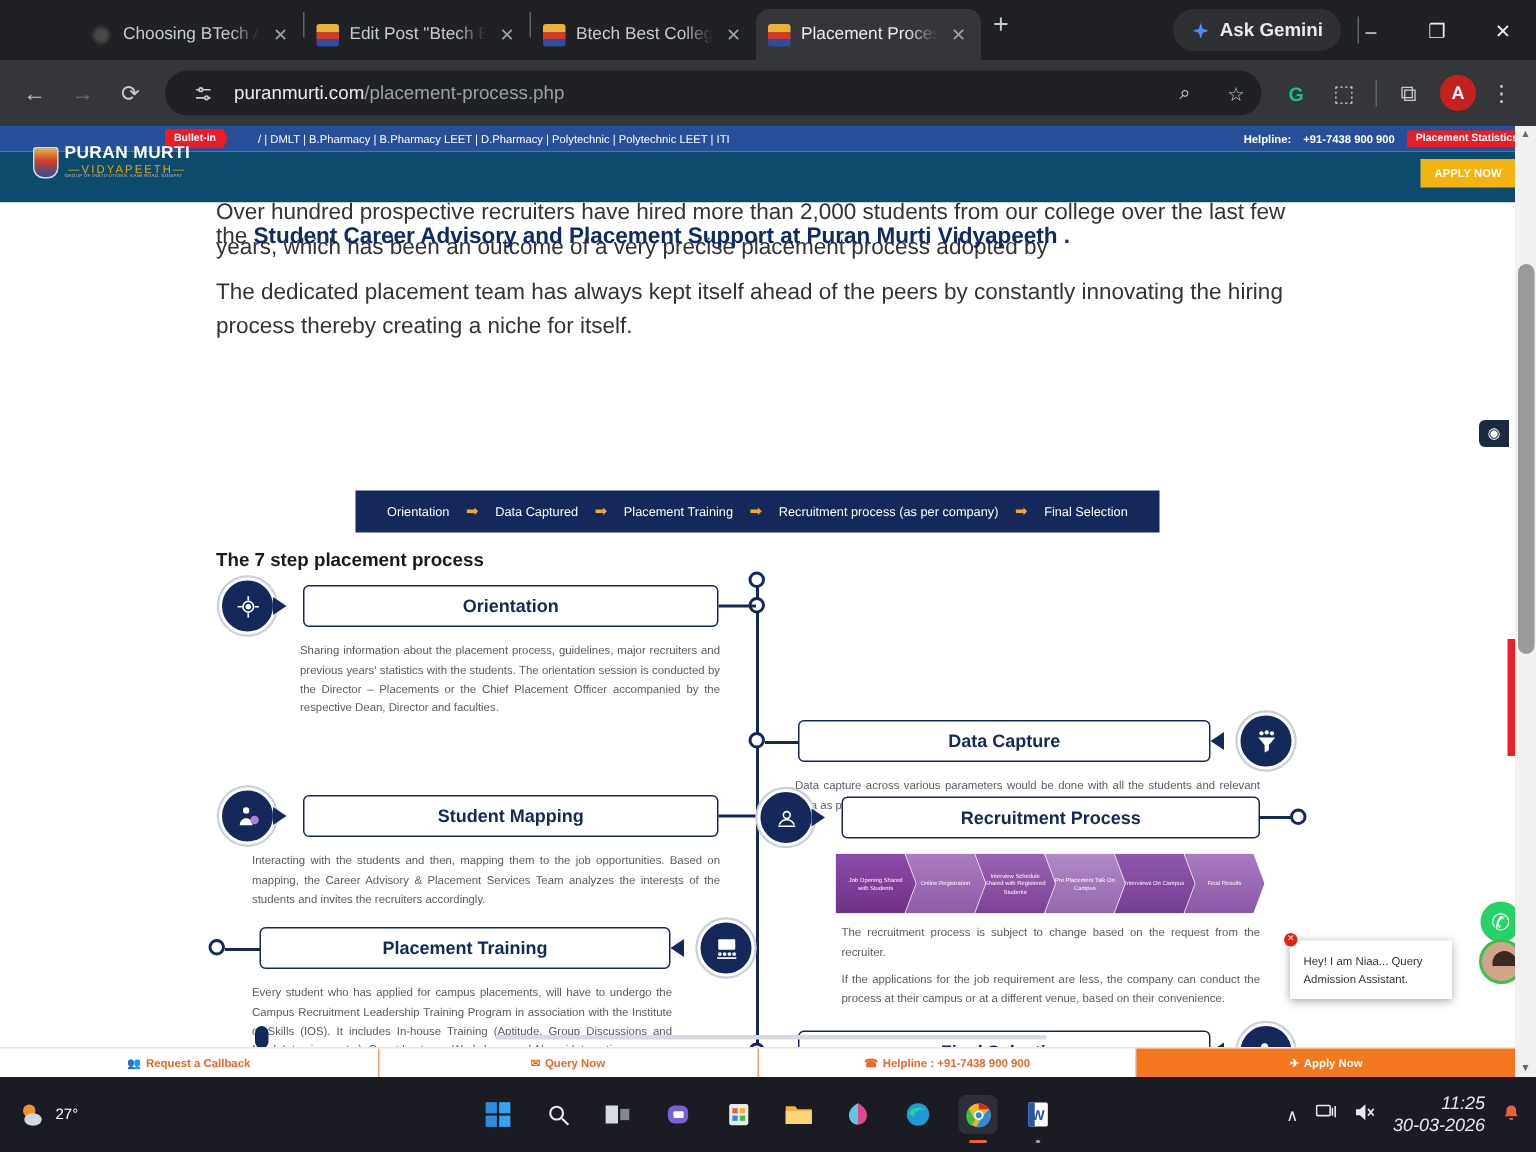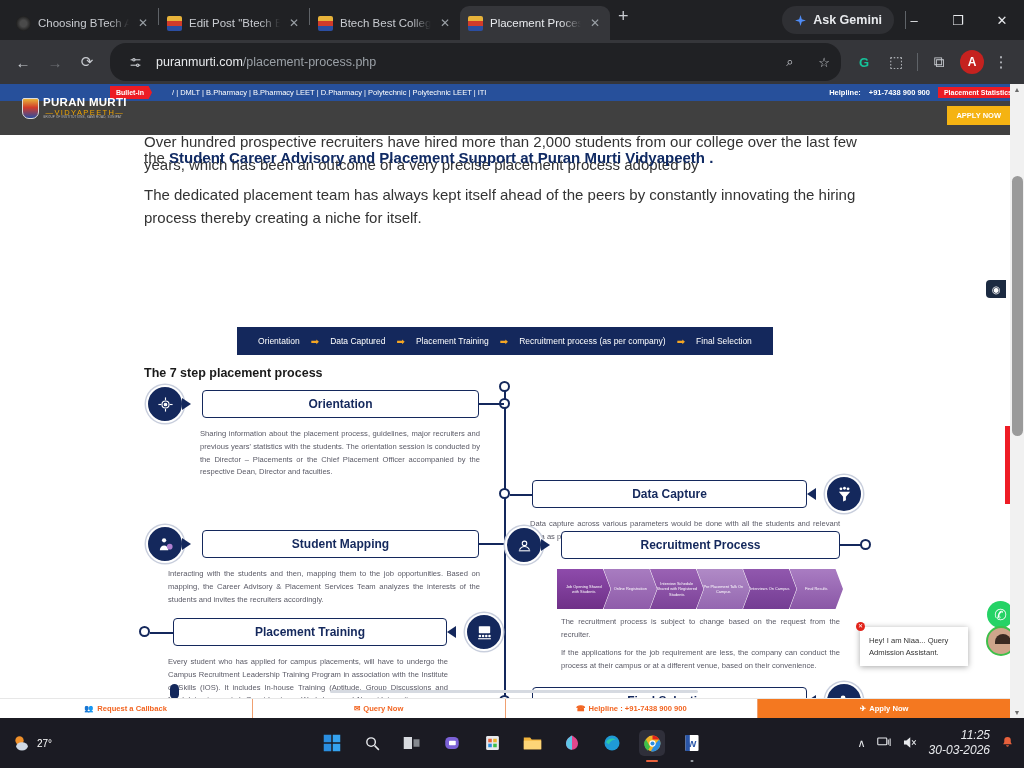--- a/index.html
+++ b/index.html
@@ -4,21 +4,21 @@
 <style>
   * { box-sizing: border-box; margin: 0; padding: 0; }
   html, body {
     width: 1024px; height: 768px; overflow: hidden;
     font-family: "Liberation Sans", sans-serif;
     background: #202124;
   }
 
   
   .browser { width: 1024px; height: 718px; background: #202124; position: relative; }
-  .tabstrip { height: 40px; display: flex; align-items: flex-end; padding-left: 8px; position: relative; }
+  .tabstrip { height: 40px; display: flex; align-items: flex-end; padding-left: 8px; position: relative; margin-left: 44px; }
   .tab {
     height: 34px; width: 150px; display: flex; align-items: center;
     gap: 7px; padding: 0 8px; border-radius: 9px 9px 0 0;
     color: #c8cbd0; font-size: 11.5px; position: relative; flex-shrink: 0;
   }
   .tab.active { background: #35363a; color: #e8eaed; }
   .tab .favicon { width: 15px; height: 15px; flex-shrink: 0; border-radius: 2px; }
   .tab .tlabel {
     flex: 1; white-space: nowrap; overflow: hidden;
     -webkit-mask-image: linear-gradient(90deg,#000 78%,transparent 100%);
@@ -33,21 +33,21 @@
     display: flex; align-items: center; gap: 6px; padding: 0 12px;
     background: #2f3034; border-radius: 14px; color: #e8eaed; font-size: 12.5px; font-weight: bold;
   }
   .gsep { position: absolute; right: 118px; top: 11px; width: 1px; height: 18px; background: #5f6368; }
   .winctl { position: absolute; right: 0; top: 0; height: 40px; display: flex; align-items: center; }
   .wbtn { width: 44px; height: 40px; display: flex; align-items: center; justify-content: center; color: #e8eaed; font-size: 13px; }
 
   .toolbar { height: 44px; display: flex; align-items: center; gap: 2px; padding: 0 8px; background: #35363a; }
   .tbicon { width: 30px; height: 30px; display: flex; align-items: center; justify-content: center; color: #c8cbd0; font-size: 15px; border-radius: 50%; }
   .omnibox {
-    flex: 1; height: 38px; background: #202124; border-radius: 16px; margin: 0 6px;
+    flex: 1; height: 30px; background: #202124; border-radius: 16px; margin: 0 6px;
     display: flex; align-items: center; padding: 0 4px 0 12px; gap: 8px;
   }
   .omnibox .url { flex: 1; color: #e8eaed; font-size: 12.5px; white-space: nowrap; overflow: hidden; }
   .omnibox .url .dim { color: #9aa0a6; }
   .oicon { width: 26px; height: 26px; display: flex; align-items: center; justify-content: center; color: #c8cbd0; font-size: 13px; }
   .avatar-btn { width: 24px; height: 24px; border-radius: 50%; background: #c5221f; color: #fff; font-size: 12px; display: flex; align-items: center; justify-content: center; font-weight: bold; margin-left: 4px; }
 
   
   .viewport { position: relative; width: 1024px; height: 634px; background: #fff; overflow: hidden; }
 
@@ -60,21 +60,21 @@
     position: absolute; left: 110px; top: 2px; height: 13px; background: #ed1c24;
     color: #fff; font-size: 7px; font-weight: bold; display: flex; align-items: center;
     padding: 0 8px 0 6px; clip-path: polygon(0 0, 92% 0, 100% 50%, 92% 100%, 0 100%);
   }
   .ticker { margin-left: 62px; white-space: nowrap; font-size: 7.5px; }
   .topbar-right { position: absolute; right: 6px; top: 0; height: 17px; display: flex; align-items: center; gap: 8px; font-size: 7.5px; }
   .topbar-right .hl { font-weight: bold; }
   .stat-badge { background: #ed1c24; color: #fff; padding: 2px 6px; font-size: 7px; font-weight: bold; }
 
   
-  .site-nav { height: 34px; background: #404040; display: flex; align-items: center; position: relative; }
+  .site-nav { height: 34px; background: #0c4a6e; display: flex; align-items: center; position: relative; }
   .logo-wrap { position: absolute; left: 22px; top: -4px; display: flex; align-items: center; gap: 4px; }
   .logo-shield { width: 17px; height: 21px; background: linear-gradient(180deg,#e8b33a 0%,#d13b2a 45%,#2b4ea2 100%); border-radius: 2px 2px 7px 7px; border: 1px solid #ddd; }
   .logo-txt { color: #fff; line-height: 1; }
   .logo-txt .l1 { font-size: 11.5px; font-weight: bold; letter-spacing: .3px; }
   .logo-txt .l2 { font-size: 7.5px; color: #f0a500; letter-spacing: 1.4px; text-align: center; }
   .logo-txt .l3 { font-size: 3px; color: #bbb; letter-spacing: .2px; }
   .navlist { display: flex; align-items: center; gap: 14px; margin-left: 258px; }
   .navlist a { color: #fff; font-size: 10.5px; font-weight: bold; text-decoration: none; white-space: nowrap; }
   .apply-now { position: absolute; right: 14px; top: 5px; background: #f5b312; color: #fff; font-size: 7.5px; font-weight: bold; padding: 5px 9px; }
 

